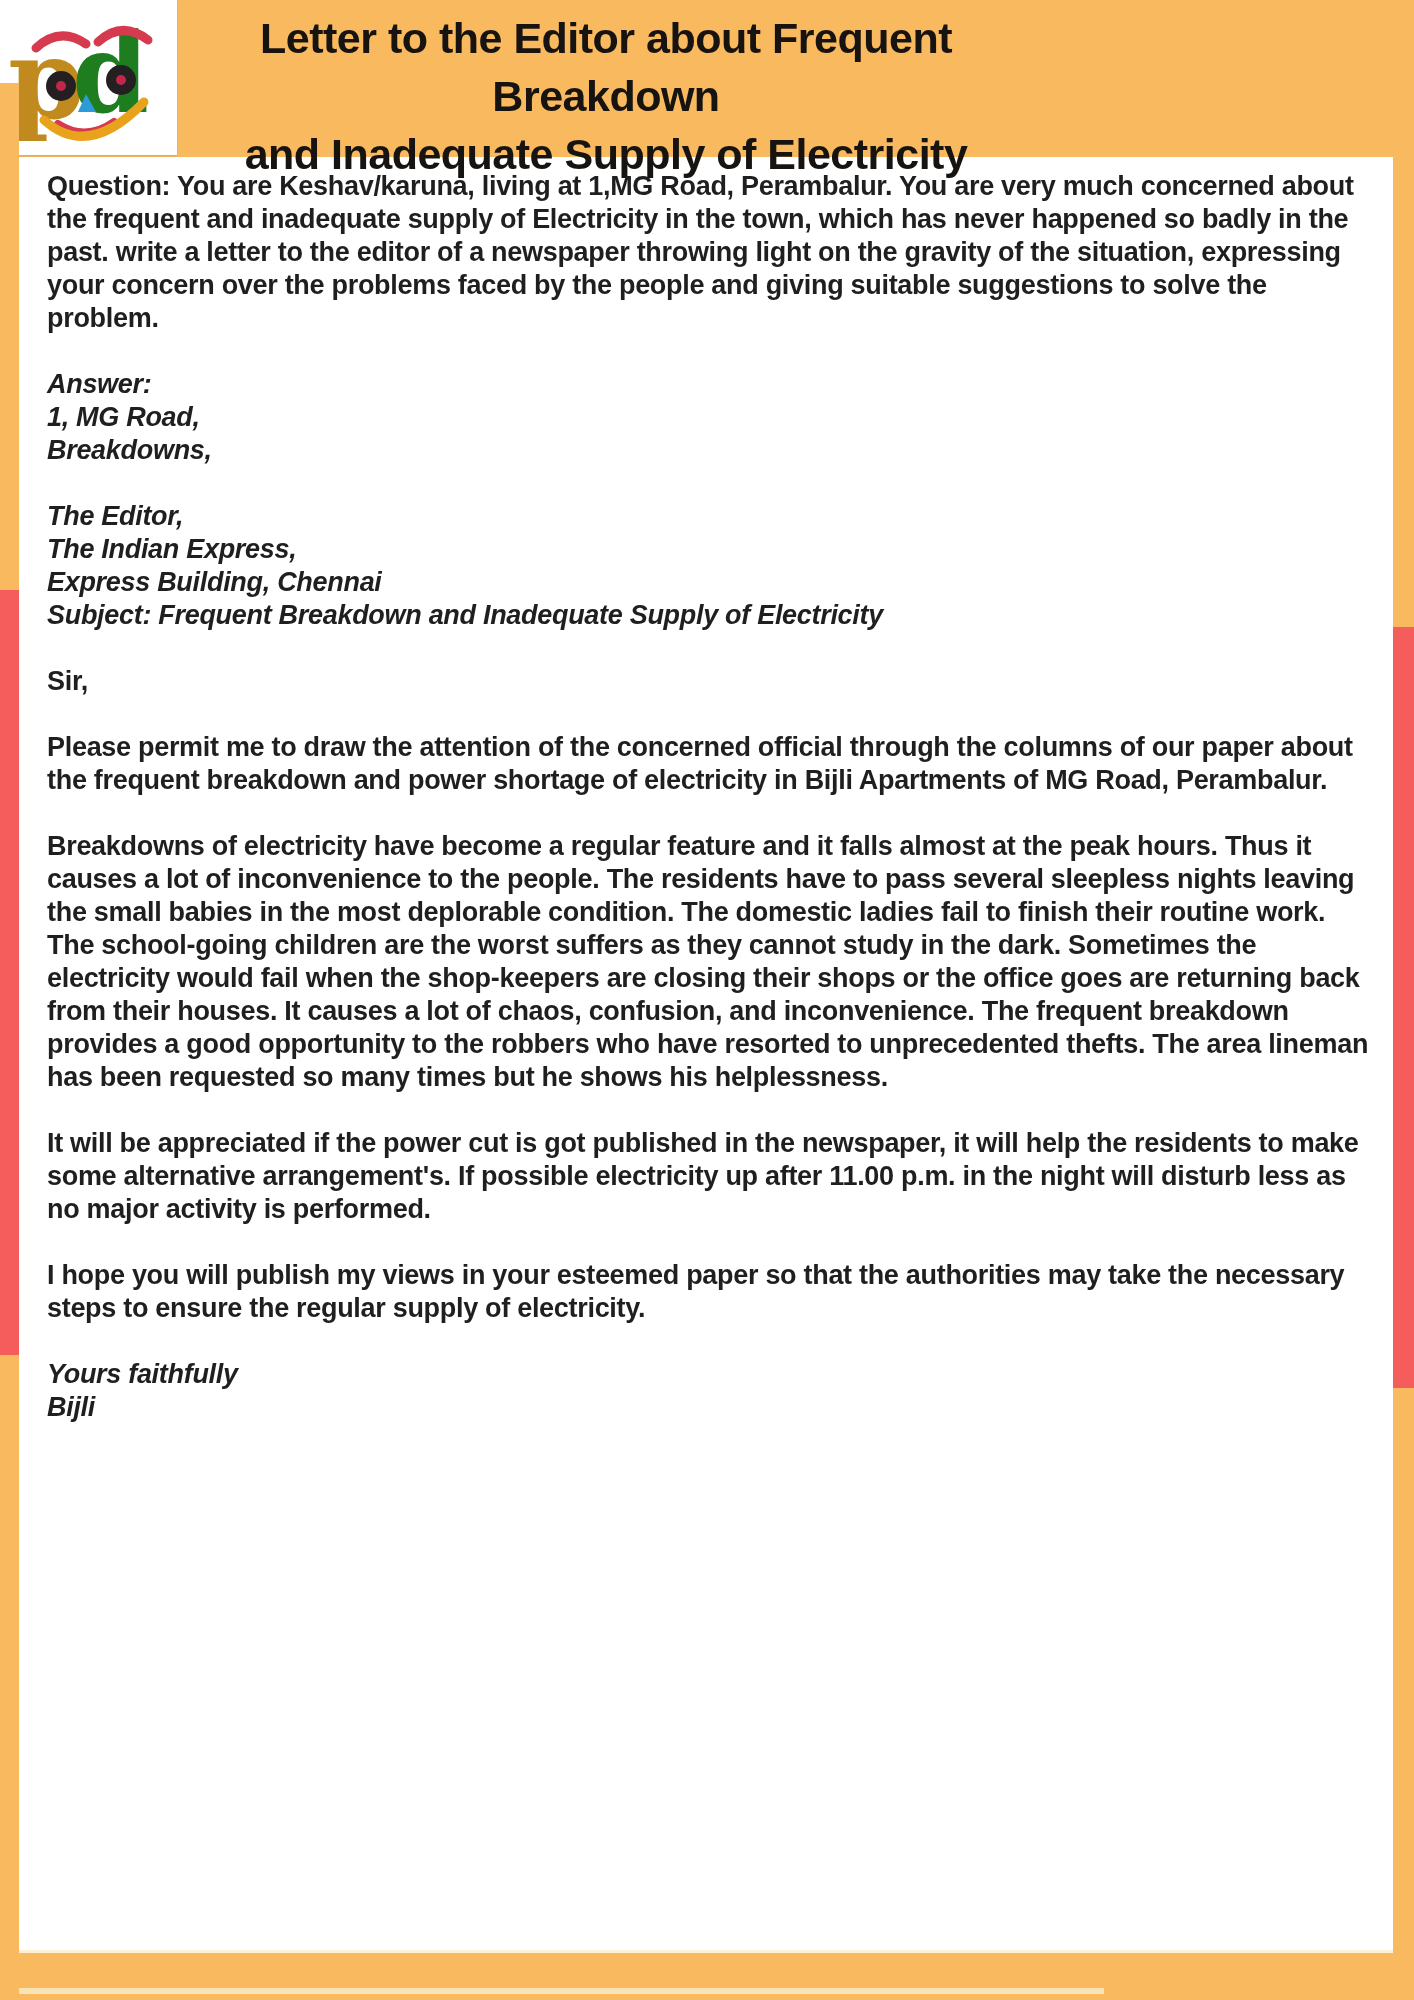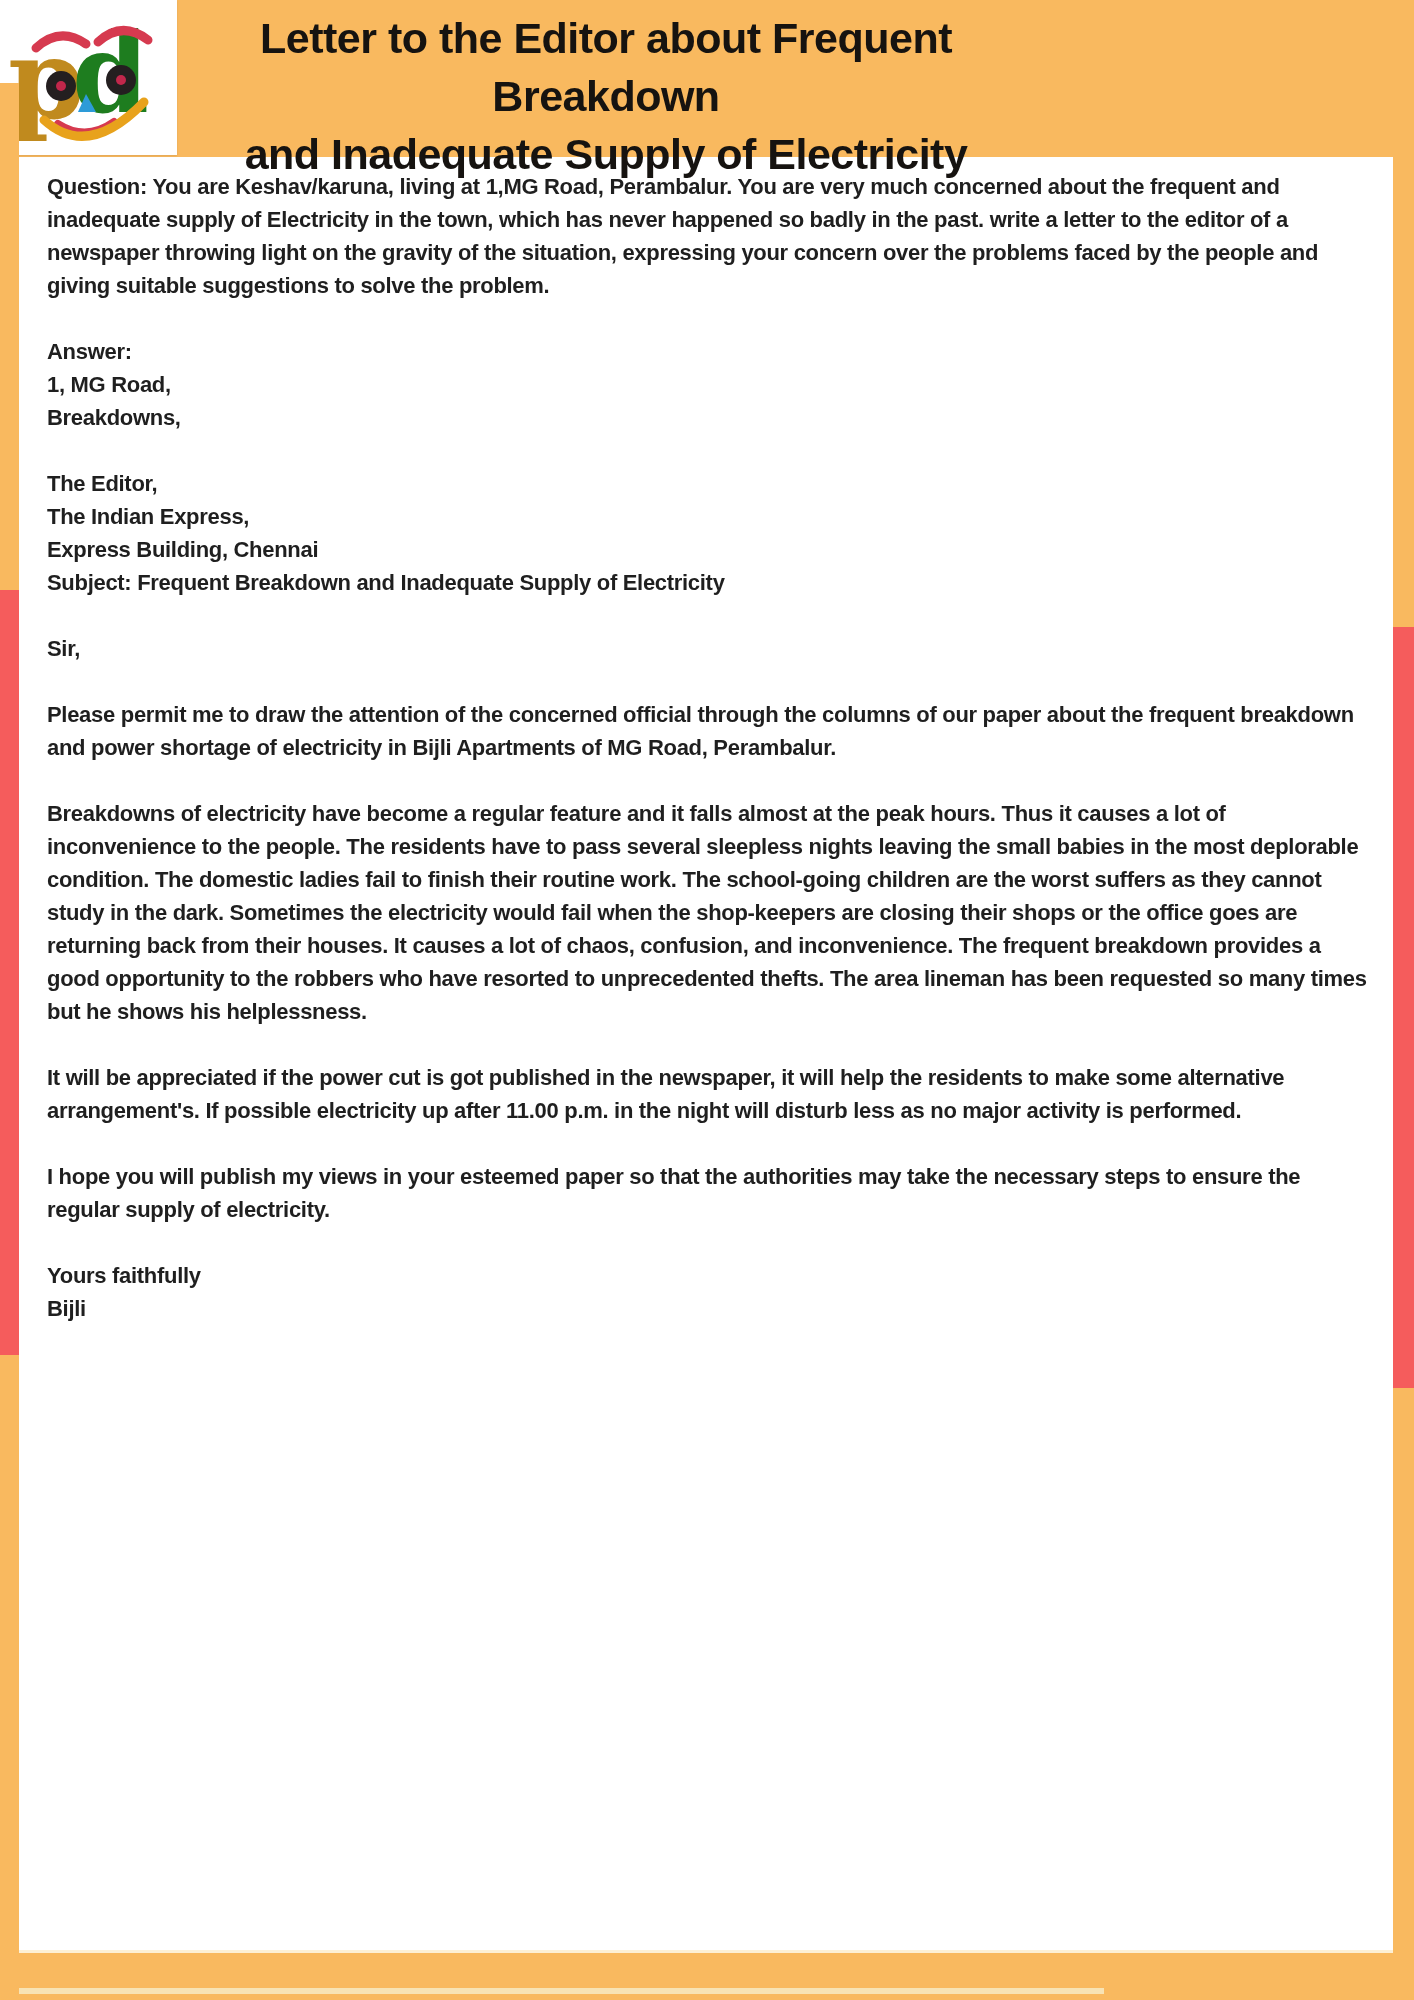--- a/index.html
+++ b/index.html
@@ -42,26 +42,26 @@
   .strip-right-orange-bottom { left: 1393px; top: 1388px; width: 21px; height: 612px; background: #F9B95F; }
 
   
   .card-bottom-edge { position: absolute; left: 18px; top: 1950px; width: 1375px; height: 4px; background: #FDF0D5; z-index: 1; }
   .bottom-band { position: absolute; left: 0; top: 1953px; width: 1414px; height: 47px; background: #F9B95F; z-index: 2; }
   .bottom-light-line { position: absolute; left: 0; top: 1988px; width: 1104px; height: 6px; background: #F8E3B4; z-index: 3; }
 
   
   .content {
     position: absolute; left: 47px; top: 170px; width: 1326px; z-index: 3;
-    color: #1f1f1f; font-size: 22px; font-weight: bold;
+    color: #1f1f1f; font-size: 27px; font-weight: bold;
     line-height: 33px; letter-spacing: -0.3px;
   }
   .para { margin: 0 0 33px 0; padding: 0; }
   .line { margin: 0; padding: 0; }
-  .block { margin: 18px 0 33px 0; }
+  .block { margin: 18px 0 33px 0; font-style: italic; }
 </style>
 </head>
 <body>
 
 <div class="page">
 
   <div class="header-band"></div>
 
   <div class="logo-box">
     <svg width="160" height="150" viewBox="0 0 160 150">

